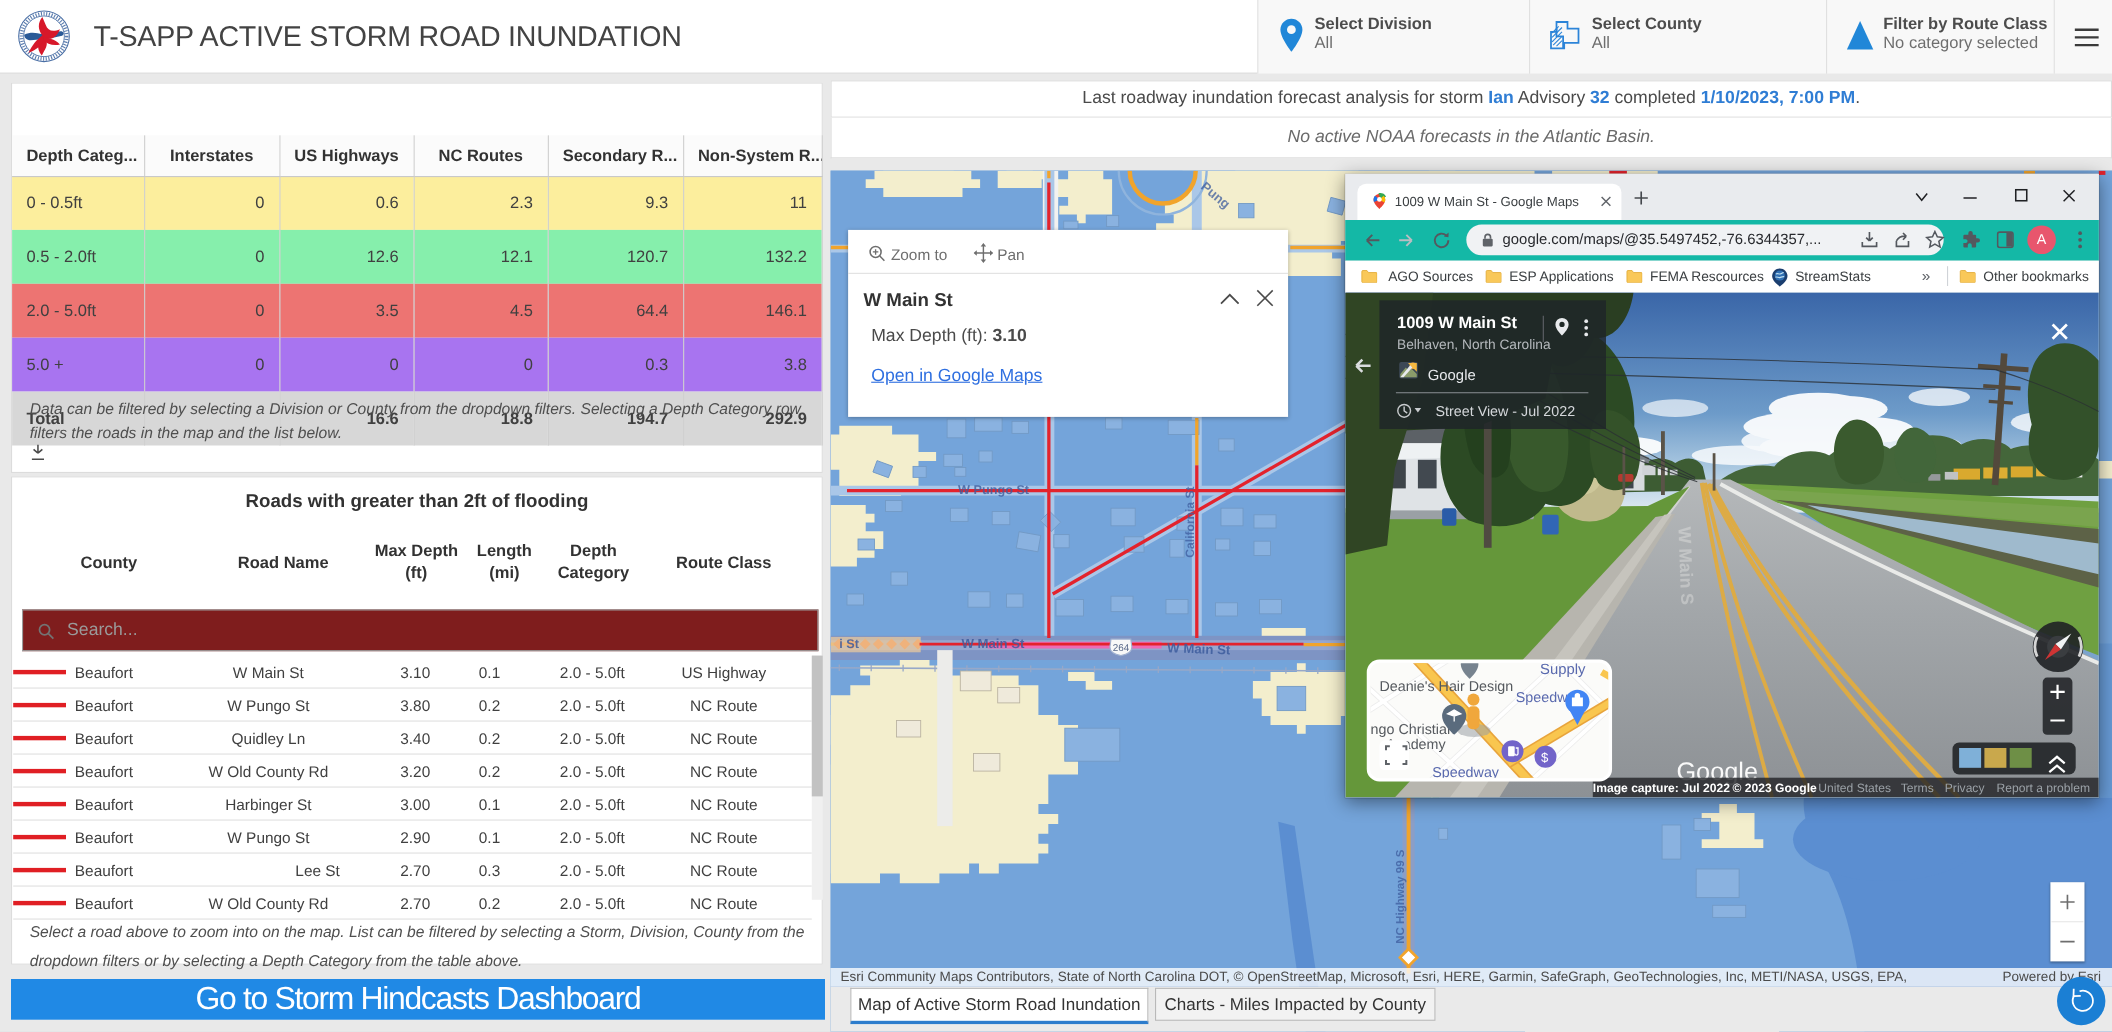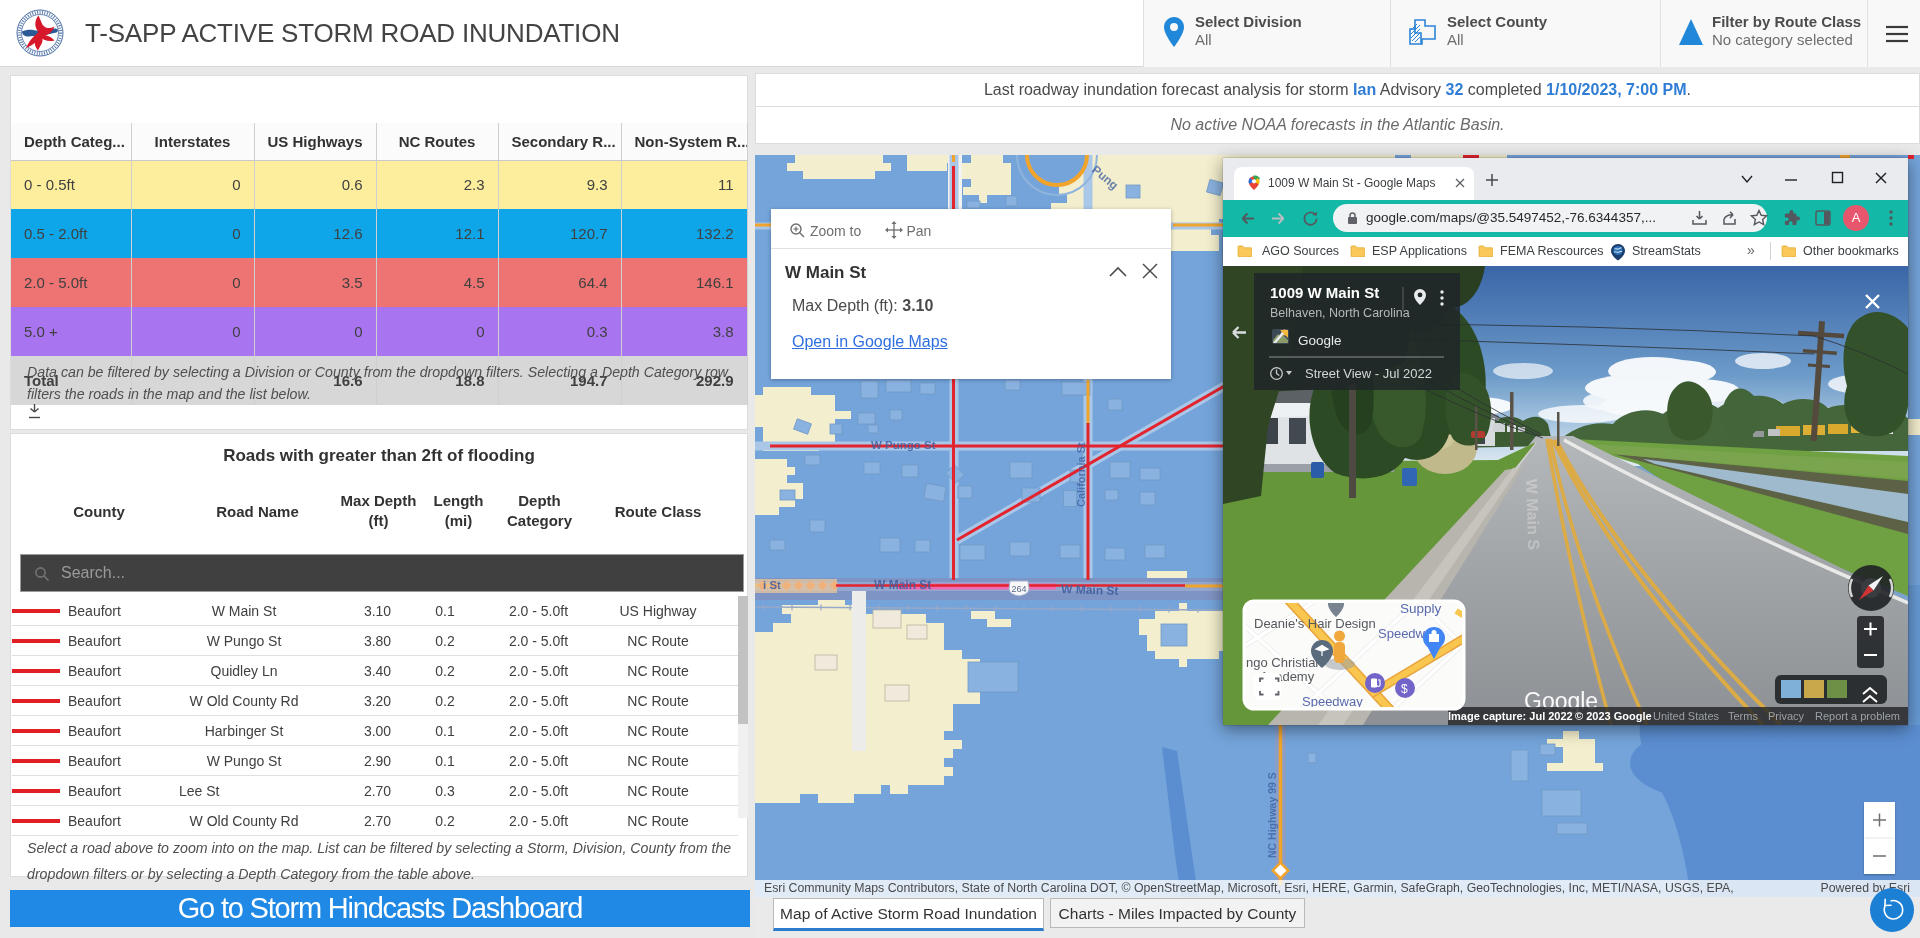--- a/index.html
+++ b/index.html
@@ -22,21 +22,21 @@
 table.sumtab { border-collapse:collapse; position:absolute; top:47px; left:0; width:736px; table-layout:fixed; }
 table.sumtab td { font-size:15px; color:#404040; padding:0 13px; height:49px; border-right:1px solid #cfcfcf; }
 table.sumtab tr.hdr td { white-space:nowrap; overflow:hidden; font-weight:bold; color:#323232; text-align:center; height:37px; background:#fbfbfb; border-bottom:1px solid #c9c9c9;}
 table.sumtab td.num { text-align:right; }
 #card1-note { position:absolute; left:16px; top:285px; width:716px; font-size:14.2px; font-style:italic; color:#4f4f4f; line-height:22px; white-space:nowrap; }
 #dl-icon { position:absolute; left:17px; top:328px; font-size:15px; color:#555; }
 
 #card2 { left:10px; top:433px; width:738px; height:444px; }
 #card2-title { position:absolute; left:0; top:12px; width:100%; text-align:center; font-size:17px; font-weight:bold; color:#323232; }
 .c2h { position:absolute; font-size:15px; font-weight:bold; color:#323232; text-align:center; line-height:20px; }
-#searchbox { position:absolute; left:9px; top:120px; width:724px; height:38px; border:1px solid #9b9b9b; background:#404040; }
+#searchbox { position:absolute; left:9px; top:120px; width:724px; height:38px; border:1px solid #9b9b9b; background:#7f1d1d; }
 #searchbox .ph { position:absolute; left:40px; top:9px; font-size:16px; color:#9a9a9a; }
 .rrow { position:absolute; left:1px; width:726px; height:30px; border-bottom:1px solid #e0e0e0; font-size:14px; color:#404040; }
 .rrow div { position:absolute; top:7px; }
 .redline { position:absolute; left:0px; top:13px; width:48px; height:3.5px; background:#e01f24; }
 #card2-note { position:absolute; left:16px; top:401px; width:716px; font-size:14.2px; font-style:italic; color:#4f4f4f; line-height:26px; white-space:nowrap; }
 #gobtn { position:absolute; left:10px; top:890px; width:740px; height:37px; background:#2089e5; color:#fff; text-align:center; font-size:29px; letter-spacing:-1.2px; line-height:36px; }
 
 
 #sb-track { position:absolute; left:727px; top:162px; width:10px; height:222px; background:#f0f0f0; }
 #sb-thumb { position:absolute; left:0px; top:0px; width:10px; height:128px; background:#c2c2c2; }
@@ -670,21 +670,21 @@
             <td>Non-System R...</td>
           </tr>
       <tr style="background:#fcee9d">
             <td>0 - 0.5ft</td>
             <td class="num">0</td>
             <td class="num">0.6</td>
             <td class="num">2.3</td>
             <td class="num">9.3</td>
             <td class="num">11</td>
           </tr>
-      <tr style="background:#0ea5e9">
+      <tr style="background:#86efac">
             <td>0.5 - 2.0ft</td>
             <td class="num">0</td>
             <td class="num">12.6</td>
             <td class="num">12.1</td>
             <td class="num">120.7</td>
             <td class="num">132.2</td>
           </tr>
       <tr style="background:#ed7472">
             <td>2.0 - 5.0ft</td>
             <td class="num">0</td>
@@ -784,21 +784,21 @@
   <div style="left:56px">Beaufort</div>
   <div style="left:167px;width:130px;text-align:center">W Pungo St</div>
   <div style="left:318px;width:95px;text-align:center">2.90</div>
   <div style="left:408px;width:50px;text-align:center">0.1</div>
   <div style="left:479px;width:95px;text-align:center">2.0 - 5.0ft</div>
   <div style="left:590px;width:112px;text-align:center">NC Route</div>
         </div>
         <div class="rrow" style="top:342px">
           <span class="redline"></span>
   <div style="left:56px">Beaufort</div>
-  <div style="left:167px;width:130px;text-align:left">Lee St</div>
+  <div style="left:167px;width:130px;text-align:right">Lee St</div>
   <div style="left:318px;width:95px;text-align:center">2.70</div>
   <div style="left:408px;width:50px;text-align:center">0.3</div>
   <div style="left:479px;width:95px;text-align:center">2.0 - 5.0ft</div>
   <div style="left:590px;width:112px;text-align:center">NC Route</div>
         </div>
         <div class="rrow" style="top:372px">
           <span class="redline"></span>
   <div style="left:56px">Beaufort</div>
   <div style="left:167px;width:130px;text-align:center">W Old County Rd</div>
   <div style="left:318px;width:95px;text-align:center">2.70</div>

